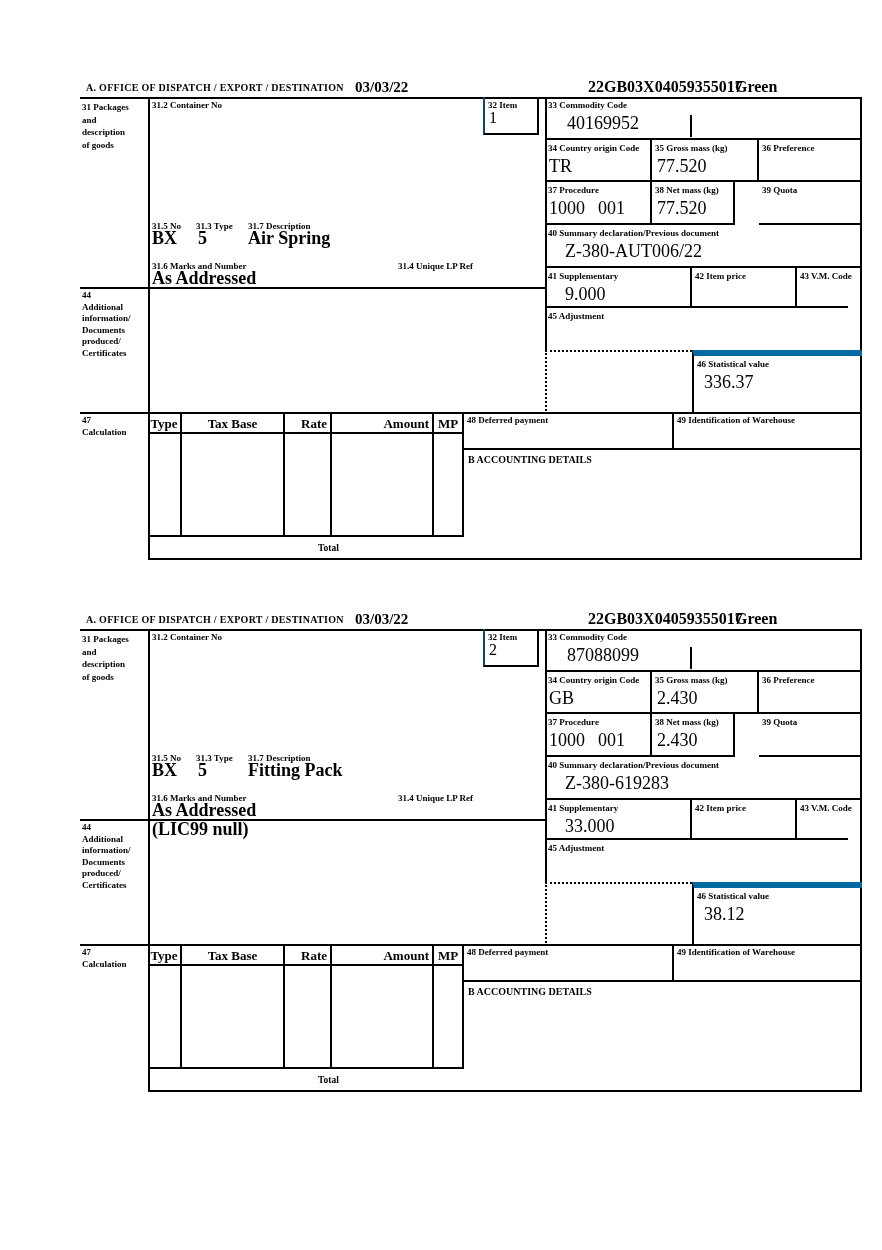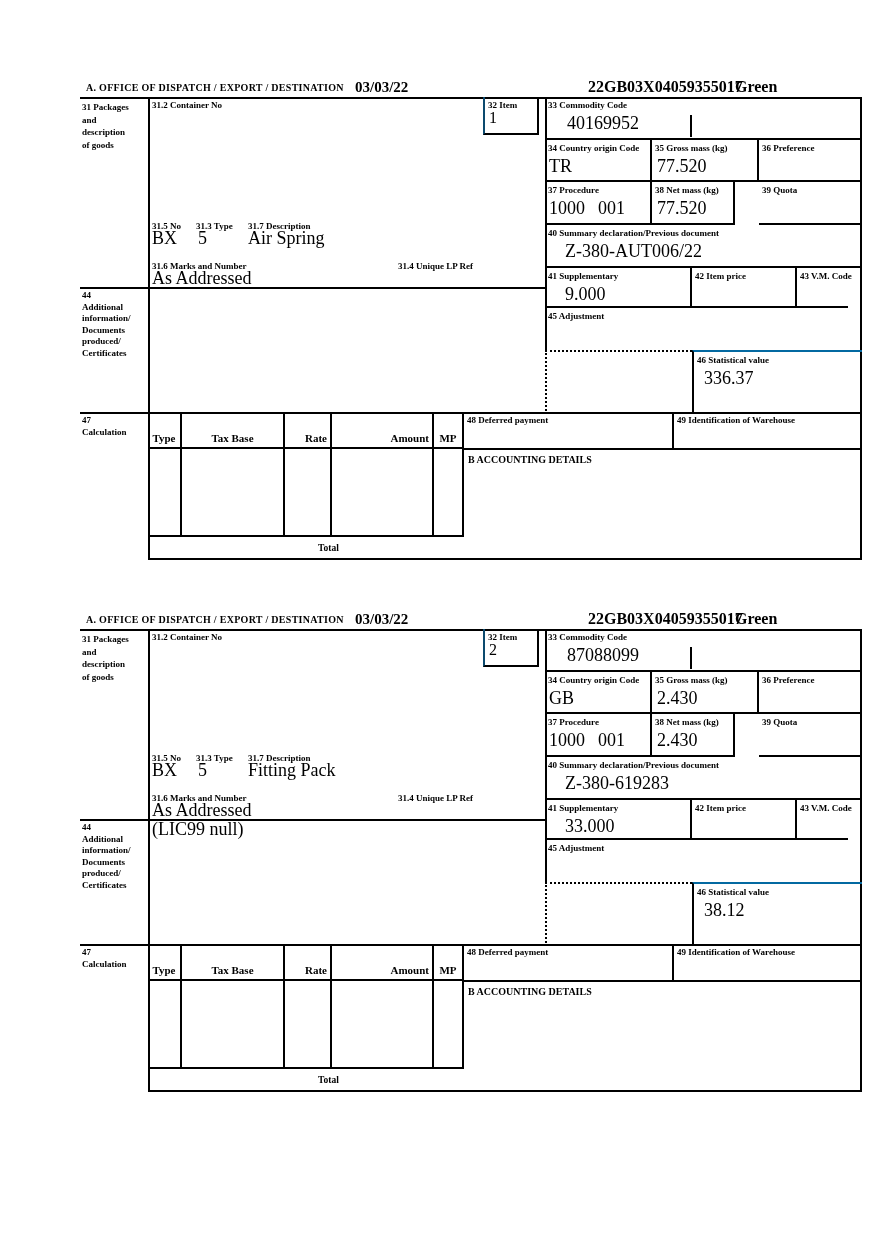--- a/index.html
+++ b/index.html
@@ -20,29 +20,29 @@
   .ln-v-split{left:465px;top:0;width:2px;height:255px}
   .ln-v-split-dot{left:465px;top:253px;width:0;height:64px;background:none;border-left:2px dotted #000}
   .ln-v-right{left:780px;top:0;width:2px;height:463px}
   .ln-31-44{left:0;top:190px;width:467px;height:2px}
   .ln-47{left:0;top:315px;width:782px;height:2px}
   .ln-bottom{left:68px;top:461px;width:714px;height:2px}
   .cell{position:absolute;box-sizing:border-box}
   .bb{border-bottom:2px solid #000}
   .br{border-right:2px solid #000}
   .bl{border-left:2px solid #000}
-  .bt{border-top:2px solid #0369a1}
+  .bt{border-top:6px solid #0369a1}
   .dt{border-top:2px dotted #000}
   .side{position:absolute;font-weight:bold;font-size:9px;line-height:11.5px;white-space:pre-line}
   .l31{left:2px;top:4px;width:64px;line-height:12.5px}
   .l44{left:2px;top:193px;width:64px}
   .l47{left:2px;top:318px;width:64px}
   .lab{position:absolute;left:3px;top:3px;font-weight:bold;font-size:9px;white-space:nowrap}
   .val{position:absolute;top:17px;font-size:18px;line-height:1;white-space:nowrap}
-  .val.bold{font-weight:normal}
+  .val.bold{font-weight:bold}
   .vl4{left:4px}.vl5{left:5px}.vl10{left:10px}.vl20{left:20px}.vl22{left:22px}
   .c31{left:68px;top:0;width:397px;height:190px}
   .b32{position:absolute;left:335px;top:0;width:56px;height:38px;box-sizing:border-box;
        border-left:2px solid #0c4a6e;border-right:2px solid #000;border-bottom:2px solid #000}
   .vitem{left:4px;top:13px;font-size:16px}
   .lab31_2{left:4px;top:3px}
   .vcontainer{left:4px;top:14px}
   .lab31_5{left:4px;top:124px}.lab31_3{left:48px;top:124px}.lab31_7{left:100px;top:124px}
   .vno{left:4px;top:132px}.vtype{left:50px;top:132px}.vdesc{left:100px;top:132px}
   .lab31_6{left:4px;top:164px}.lab31_4{left:250px;top:164px}
@@ -68,22 +68,22 @@
   .c48{left:382px;top:315px;width:212px;height:38px}
   .c49{left:594px;top:315px;width:188px;height:38px}
   .cB{left:382px;top:353px;width:400px;height:87px}
   .bigB{font-size:10px;left:4px;top:4px}
   .col{top:315px;height:125px}
   .colType{left:68px;width:34px}
   .colTax{left:102px;width:103px}
   .colRate{left:205px;width:47px}
   .colAmt{left:252px;width:102px}
   .colMP{left:354px;width:28px}
-  .th{display:block;box-sizing:border-box;height:37px;padding-top:20px;border-bottom:2px solid #000;
-      font-weight:bold;font-size:11px;text-align:center;white-space:nowrap}
+  .th{display:block;box-sizing:border-box;height:22px;padding-top:4px;border-bottom:2px solid #000;
+      font-weight:bold;font-size:13px;text-align:center;white-space:nowrap}
   .thr{text-align:right;padding-right:3px}
   .totalStrip{left:68px;top:440px;width:714px;height:21px}
   .totalLab{position:absolute;left:170px;top:6px;font-weight:bold;font-size:9.5px}
   .vtotal{position:absolute;left:220px;top:3px;font-size:14px}
 </style>
 </head>
 <body>
 
 <div id="forms">
   <section class="form">

